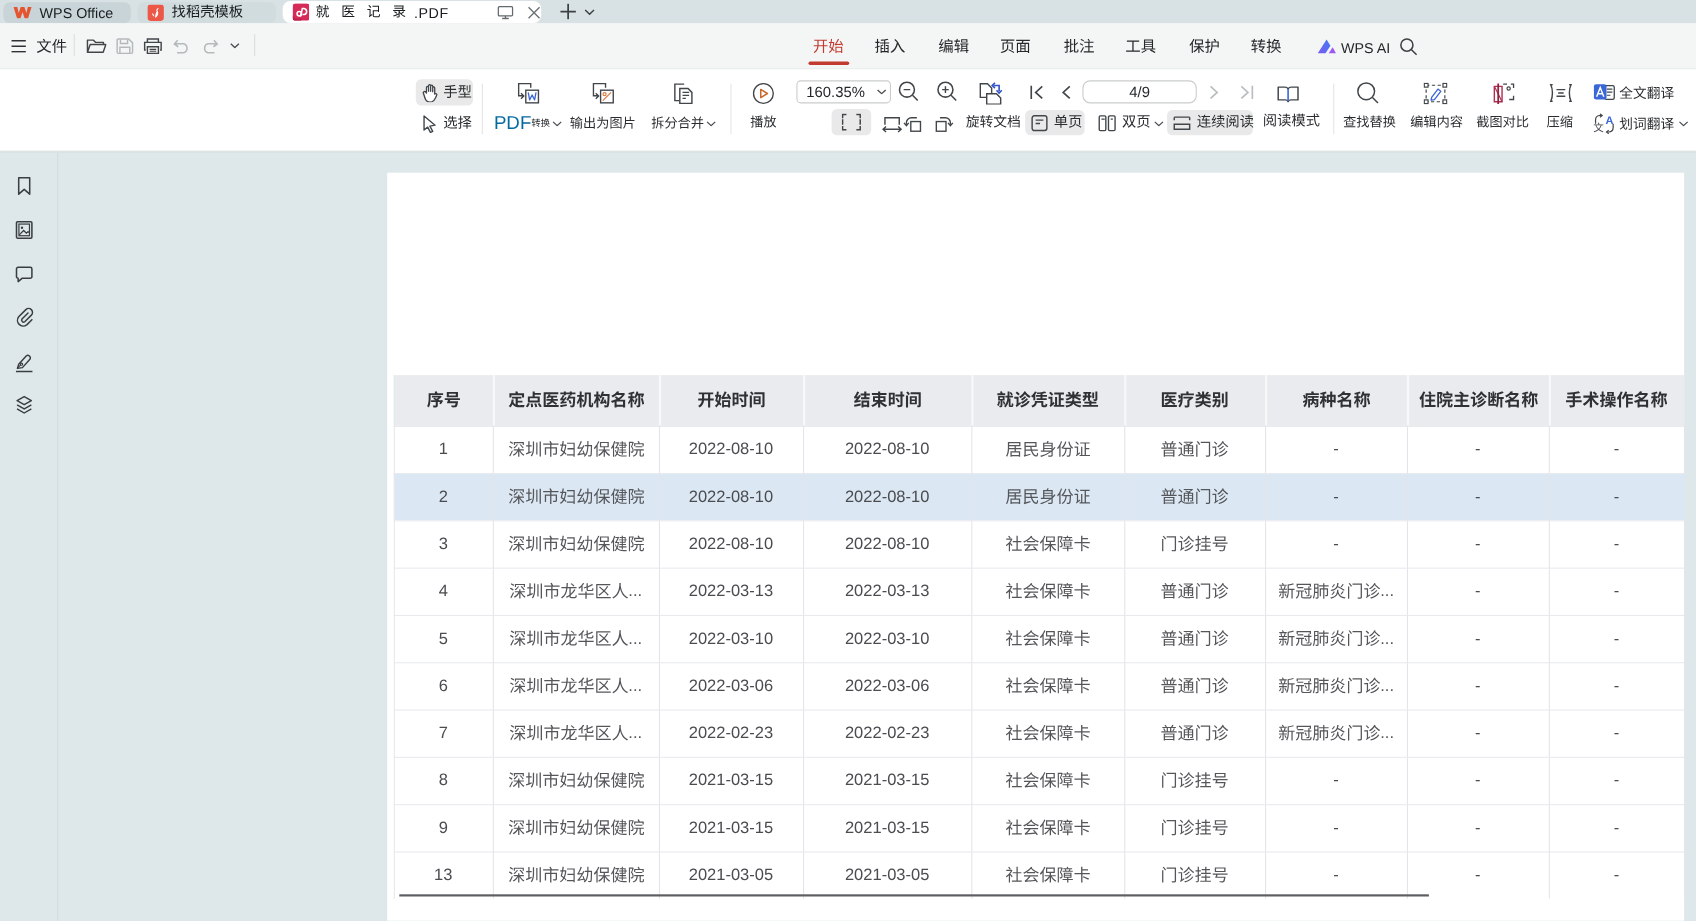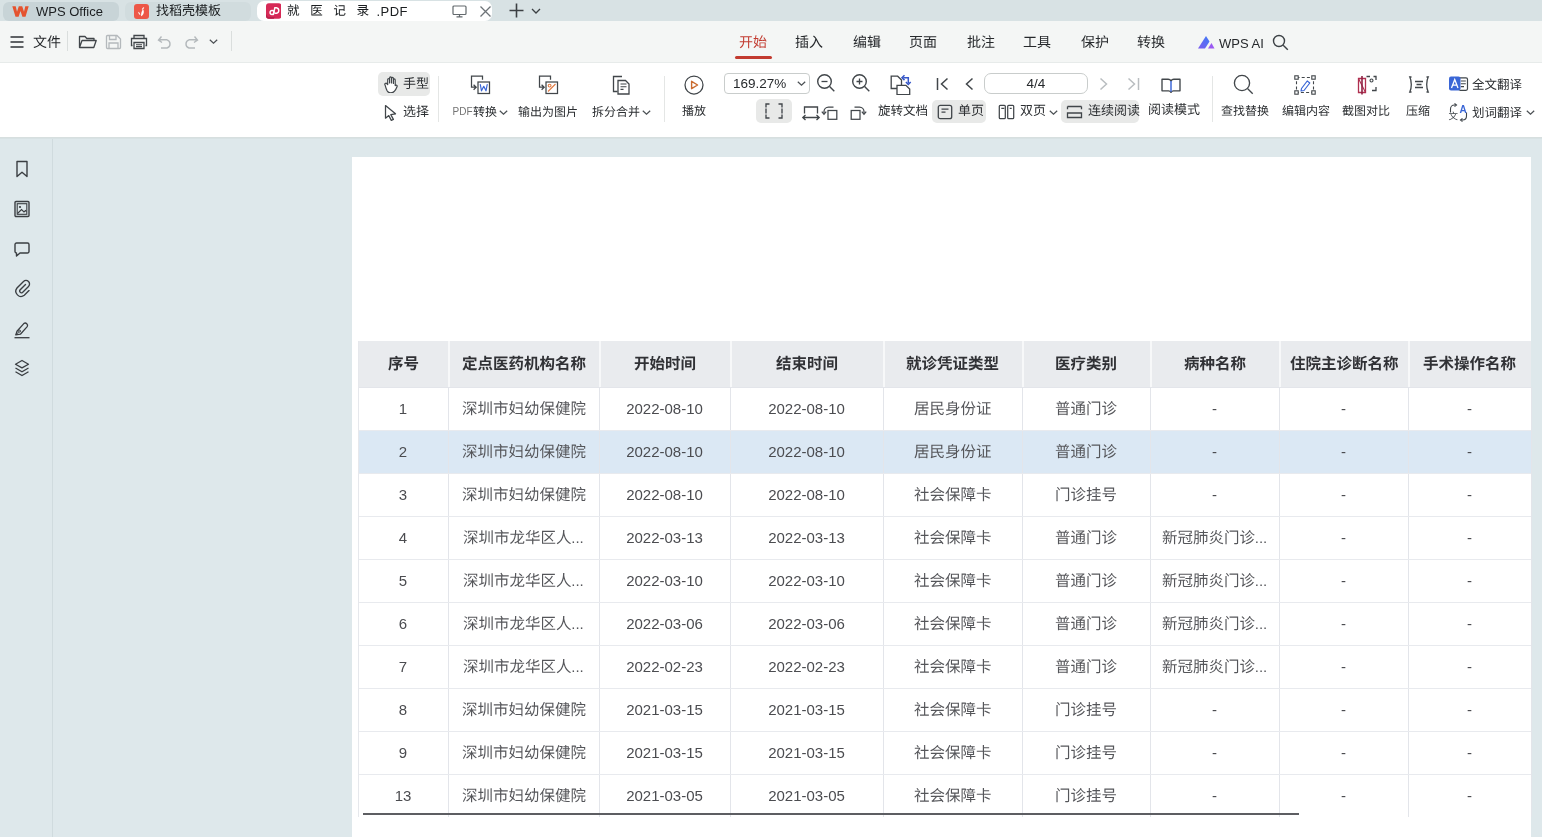--- a/index.html
+++ b/index.html
@@ -233,21 +233,21 @@
   </div>
 <div style="position:absolute;left:438px;top:76px;width:1px;height:46px;background:#e4e6e5;"></div>
 <div style="position:absolute;left:469px;top:74px;width:22px;height:22px;">
     <svg width="22" height="22" viewBox="0 0 22 22" fill="none">
       <path d="M13.5 5.8 V2 H2.5 V13 H6.8 M4.6 10.7 L7.2 13.2 L4.6 15.7" stroke="#41464a" stroke-width="1.25" fill="none"></path>
       <rect x="9" y="8" width="11.5" height="11.5" stroke="#41464a" stroke-width="1.25" fill="#fff"></rect>
       <path d="M11.3 10.5 L12.5 16.8 L14.75 12.3 L17 16.8 L18.2 10.5" stroke="#3a66d6" stroke-width="1.2" fill="none" stroke-linejoin="round" stroke-linecap="round"></path>
     </svg>
   </div>
 <div style="position:absolute;left:449px;top:104px;width:62px;height:15px;display:flex;align-items:center;justify-content:center;">
-    <span style="font-size:10px;color:#737373">PDF</span>
+    <span style="font-size:17px;color:#0369a1">PDF</span>
     <svg width="24" height="14" viewBox="0 0 24 14">
       <g fill="#2b2e31" transform="translate(0,11) scale(0.012,-0.012)">
         <use href="#r8f6c" x="0"></use>
         <use href="#r6362" x="1000"></use>
       </g>
     </svg>
     <span style="margin-left:2px;margin-top:2px">
       <svg width="9" height="5" viewBox="0 0 9 5" fill="none">
         <path d="M0.8 0.8 L4.5 4.2 L8.2 0.8" stroke="#4a4f53" stroke-width="1.2"></path>
       </svg>
@@ -303,21 +303,21 @@
   </div>
 <div style="position:absolute;left:682px;top:104px;width:24px;height:15px;display:flex;justify-content:center;">
     <svg width="24" height="14" viewBox="0 0 24 14">
       <g fill="#2b2e31" transform="translate(0,11) scale(0.012,-0.012)">
         <use href="#r64ad" x="0"></use>
         <use href="#r653e" x="1000"></use>
       </g>
     </svg>
   </div>
 <div style="position:absolute;left:724px;top:73px;width:86px;height:21px;border:1px solid #c9cdcc;border-radius:4px;display:flex;align-items:center;">
-    <span style="font-size:13.5px;color:#26292c;margin-left:8px">169.27%</span>
+    <span style="font-size:13.5px;color:#26292c;margin-left:8px">160.35%</span>
     <span style="margin-left:11px">
       <svg width="9" height="5" viewBox="0 0 9 5" fill="none">
         <path d="M0.8 0.8 L4.5 4.2 L8.2 0.8" stroke="#4a4f53" stroke-width="1.2"></path>
       </svg>
     </span>
   </div>
 <div style="position:absolute;left:816px;top:73px;width:20px;height:20px;">
     <svg width="20" height="20" viewBox="0 0 20 20" fill="none">
       <circle cx="8.5" cy="8.5" r="6.8" stroke="#41464a" stroke-width="1.4"></circle>
       <path d="M13.6 13.6 L18.3 18.3" stroke="#41464a" stroke-width="1.4"></path>
@@ -386,21 +386,21 @@
     <svg width="14" height="14" viewBox="0 0 14 14" fill="none">
       <path d="M1.5 1 V13" stroke="#41464a" stroke-width="1.5"></path>
       <path d="M11.5 1.5 L5.5 7 L11.5 12.5" stroke="#41464a" stroke-width="1.5" fill="none"></path>
     </svg>
   </div>
 <div style="position:absolute;left:965px;top:77px;width:9px;height:14px;">
     <svg width="9" height="14" viewBox="0 0 9 14" fill="none">
       <path d="M7.5 1.5 L1.5 7 L7.5 12.5" stroke="#41464a" stroke-width="1.5" fill="none"></path>
     </svg>
   </div>
-<div style="position:absolute;left:984px;top:73px;width:104px;height:21px;border:1px solid #c9cdcc;border-radius:7px;display:flex;align-items:center;justify-content:center;font-size:13.5px;color:#26292c;">4/4</div>
+<div style="position:absolute;left:984px;top:73px;width:104px;height:21px;border:1px solid #c9cdcc;border-radius:7px;display:flex;align-items:center;justify-content:center;font-size:13.5px;color:#26292c;">4/9</div>
 <div style="position:absolute;left:1099px;top:77px;width:9px;height:14px;">
     <svg width="9" height="14" viewBox="0 0 9 14" fill="none">
       <path d="M1.5 1.5 L7.5 7 L1.5 12.5" stroke="#b9bdc0" stroke-width="1.5" fill="none"></path>
     </svg>
   </div>
 <div style="position:absolute;left:1126px;top:77px;width:14px;height:14px;">
     <svg width="14" height="14" viewBox="0 0 14 14" fill="none">
       <path d="M12.5 1 V13" stroke="#b9bdc0" stroke-width="1.5"></path>
       <path d="M2.5 1.5 L8.5 7 L2.5 12.5" stroke="#b9bdc0" stroke-width="1.5" fill="none"></path>
     </svg>

